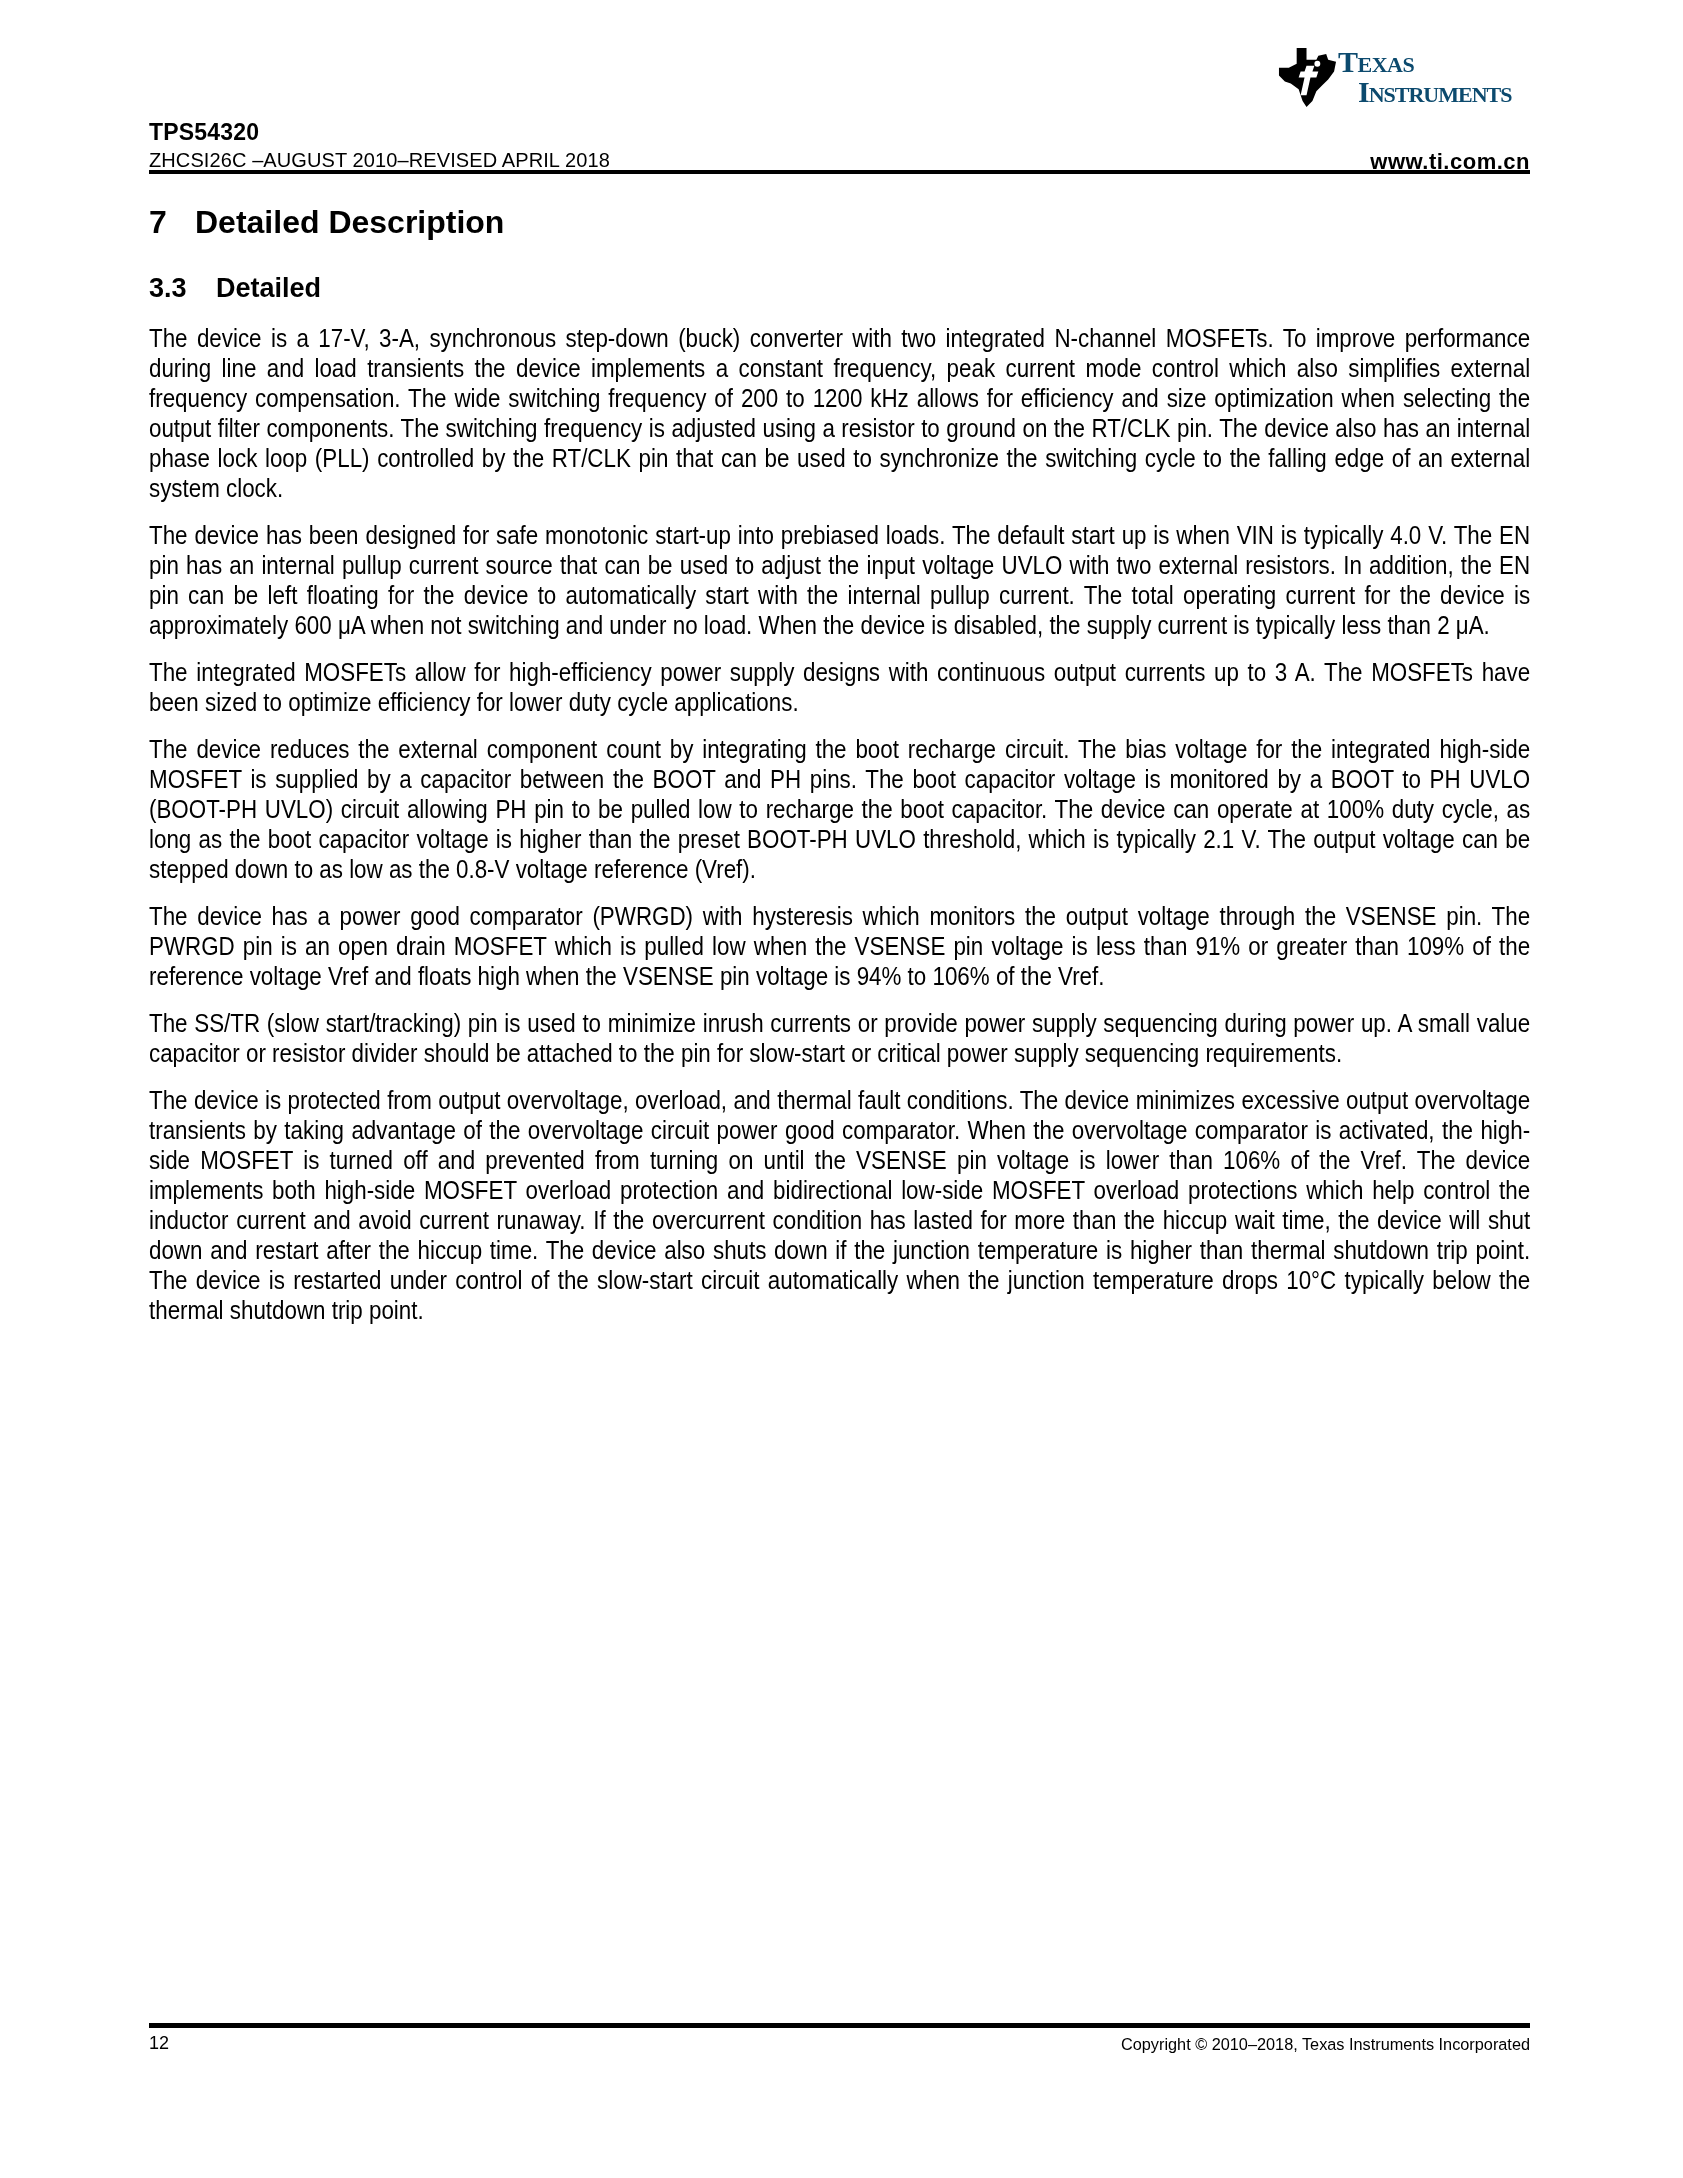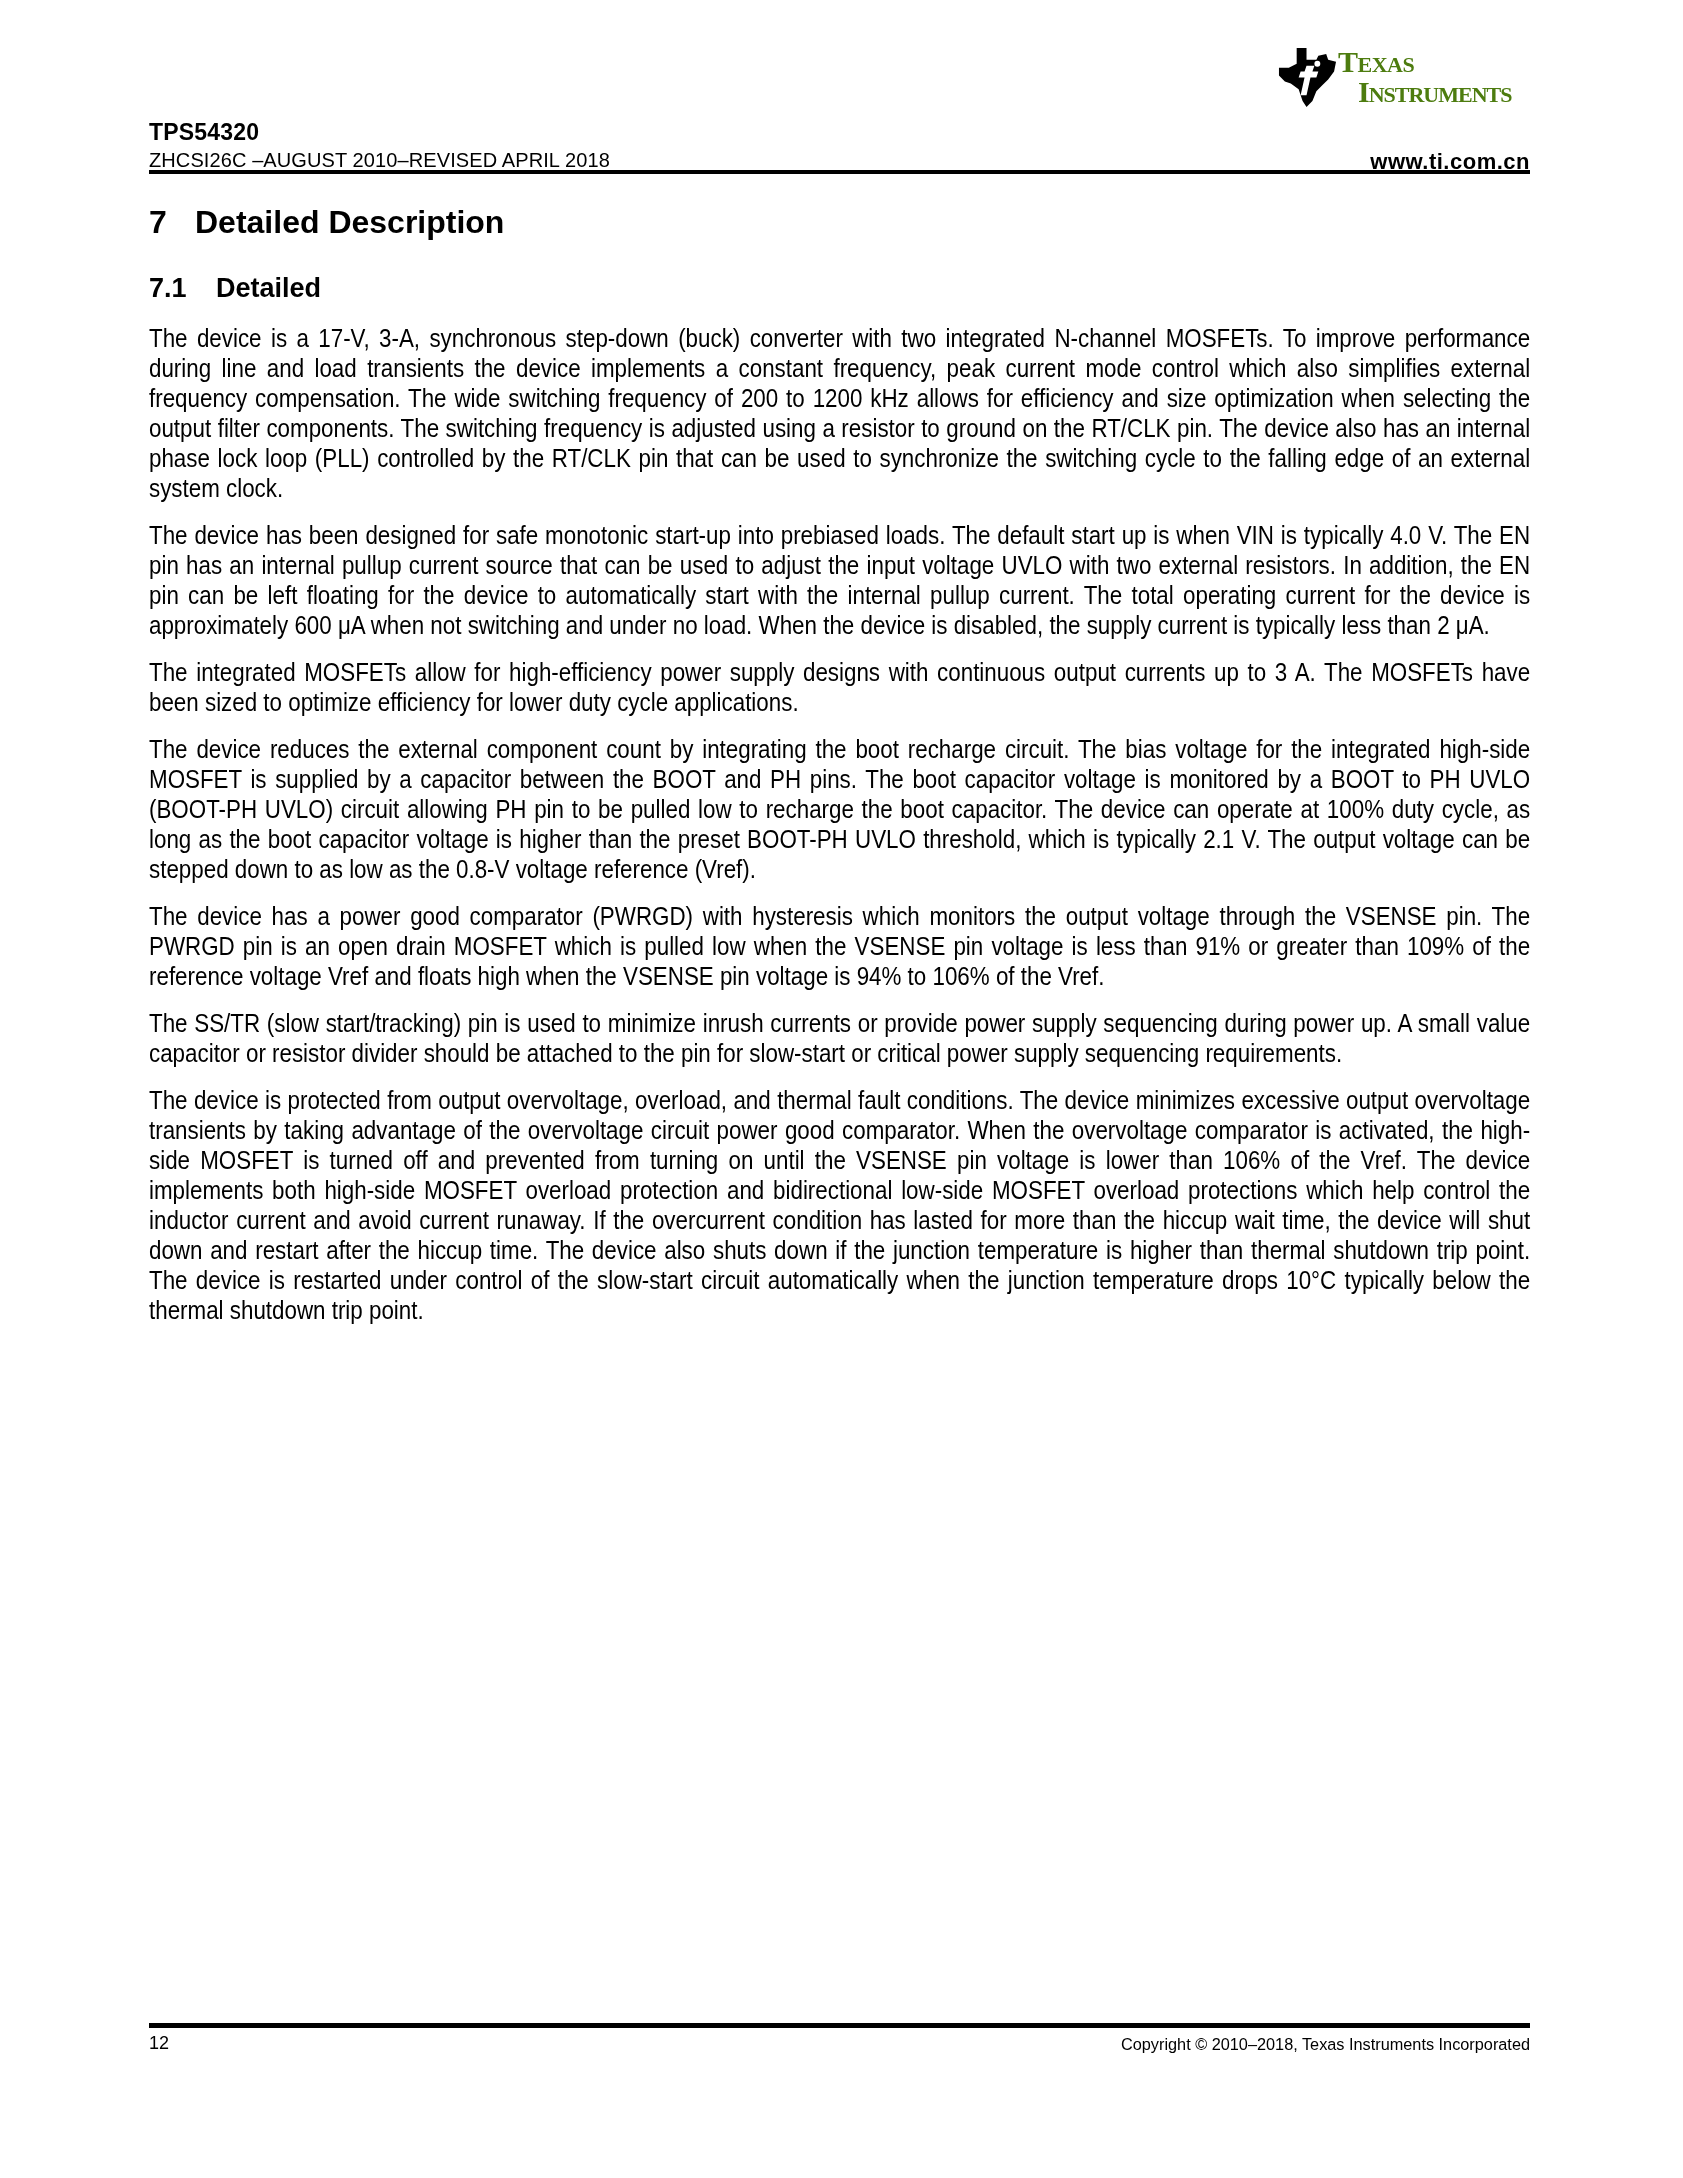--- a/index.html
+++ b/index.html
@@ -8,21 +8,21 @@
 
   
   .doc-id { position: absolute; left: 149px; top: 119px; font-size: 23px; font-weight: bold; letter-spacing: 0.2px; }
   .doc-rev { position: absolute; left: 149px; top: 149px; font-size: 20px; letter-spacing: 0.1px; }
   .site-url { position: absolute; right: 153px; top: 149px; font-size: 22px; font-weight: bold; letter-spacing: 0.5px; }
   .header-rule { position: absolute; left: 149px; right: 153px; top: 170px; height: 4px; background: #000; }
 
   
   .logo { position: absolute; left: 1277px; top: 44px; width: 257px; height: 69px; }
   .logo-mark { position: absolute; left: 0; top: 2px; width: 61px; height: 63px; }
-  .logo-text { position: absolute; left: 61px; top: 4px; font-family: "Liberation Serif", serif; font-weight: bold; line-height: 27px; color: #4d7c0f; }
+  .logo-text { position: absolute; left: 61px; top: 4px; font-family: "Liberation Serif", serif; font-weight: bold; line-height: 27px; color: #0c4a6e; }
   .logo-text .l1 { font-size: 30px; display: block; letter-spacing: -0.5px; }
   .logo-text .l2 { font-size: 30px; display: block; letter-spacing: -1px; margin-left: 20px; }
   .logo-text .sc { font-size: 22px; }
 
   
   .h1 { position: absolute; left: 149px; top: 204px; font-size: 32px; font-weight: bold; white-space: nowrap; }
   .h1 .num { display: inline-block; width: 46px; }
   .h2 { position: absolute; left: 149px; top: 273px; font-size: 27px; font-weight: bold; white-space: nowrap; }
   .h2 .num { display: inline-block; width: 67px; }
 
@@ -54,21 +54,21 @@
 
   <div class="doc-id">TPS54320</div>
   <div class="doc-rev">ZHCSI26C –AUGUST 2010–REVISED APRIL 2018</div>
   <div class="site-url">www.ti.com.cn</div>
   <div class="header-rule"></div>
 
   <div class="h1">
     <span class="num">7</span><span>Detailed Description</span>
   </div>
   <div class="h2">
-    <span class="num">7.1</span><span>Detailed</span>
+    <span class="num">3.3</span><span>Detailed</span>
   </div>
 
   <div class="body-text">
     <p class="para">The device is a 17-V, 3-A, synchronous step-down (buck) converter with two integrated N-channel MOSFETs. To improve performance during line and load transients the device implements a constant frequency, peak current mode control which also simplifies external frequency compensation. The wide switching frequency of 200 to 1200 kHz allows for efficiency and size optimization when selecting the output filter components. The switching frequency is adjusted using a resistor to ground on the RT/CLK pin. The device also has an internal phase lock loop (PLL) controlled by the RT/CLK pin that can be used to synchronize the switching cycle to the falling edge of an external system clock.</p>
     <p class="para">The device has been designed for safe monotonic start-up into prebiased loads. The default start up is when VIN is typically 4.0 V. The EN pin has an internal pullup current source that can be used to adjust the input voltage UVLO with two external resistors. In addition, the EN pin can be left floating for the device to automatically start with the internal pullup current. The total operating current for the device is approximately 600 μA when not switching and under no load. When the device is disabled, the supply current is typically less than 2 μA.</p>
     <p class="para">The integrated MOSFETs allow for high-efficiency power supply designs with continuous output currents up to 3 A. The MOSFETs have been sized to optimize efficiency for lower duty cycle applications.</p>
     <p class="para">The device reduces the external component count by integrating the boot recharge circuit. The bias voltage for the integrated high-side MOSFET is supplied by a capacitor between the BOOT and PH pins. The boot capacitor voltage is monitored by a BOOT to PH UVLO (BOOT-PH UVLO) circuit allowing PH pin to be pulled low to recharge the boot capacitor. The device can operate at 100% duty cycle, as long as the boot capacitor voltage is higher than the preset BOOT-PH UVLO threshold, which is typically 2.1 V. The output voltage can be stepped down to as low as the 0.8-V voltage reference (Vref).</p>
     <p class="para">The device has a power good comparator (PWRGD) with hysteresis which monitors the output voltage through the VSENSE pin. The PWRGD pin is an open drain MOSFET which is pulled low when the VSENSE pin voltage is less than 91% or greater than 109% of the reference voltage Vref and floats high when the VSENSE pin voltage is 94% to 106% of the Vref.</p>
     <p class="para">The SS/TR (slow start/tracking) pin is used to minimize inrush currents or provide power supply sequencing during power up. A small value capacitor or resistor divider should be attached to the pin for slow-start or critical power supply sequencing requirements.</p>
     <p class="para">The device is protected from output overvoltage, overload, and thermal fault conditions. The device minimizes excessive output overvoltage transients by taking advantage of the overvoltage circuit power good comparator. When the overvoltage comparator is activated, the high-side MOSFET is turned off and prevented from turning on until the VSENSE pin voltage is lower than 106% of the Vref. The device implements both high-side MOSFET overload protection and bidirectional low-side MOSFET overload protections which help control the inductor current and avoid current runaway. If the overcurrent condition has lasted for more than the hiccup wait time, the device will shut down and restart after the hiccup time. The device also shuts down if the junction temperature is higher than thermal shutdown trip point. The device is restarted under control of the slow-start circuit automatically when the junction temperature drops 10°C typically below the thermal shutdown trip point.</p>

